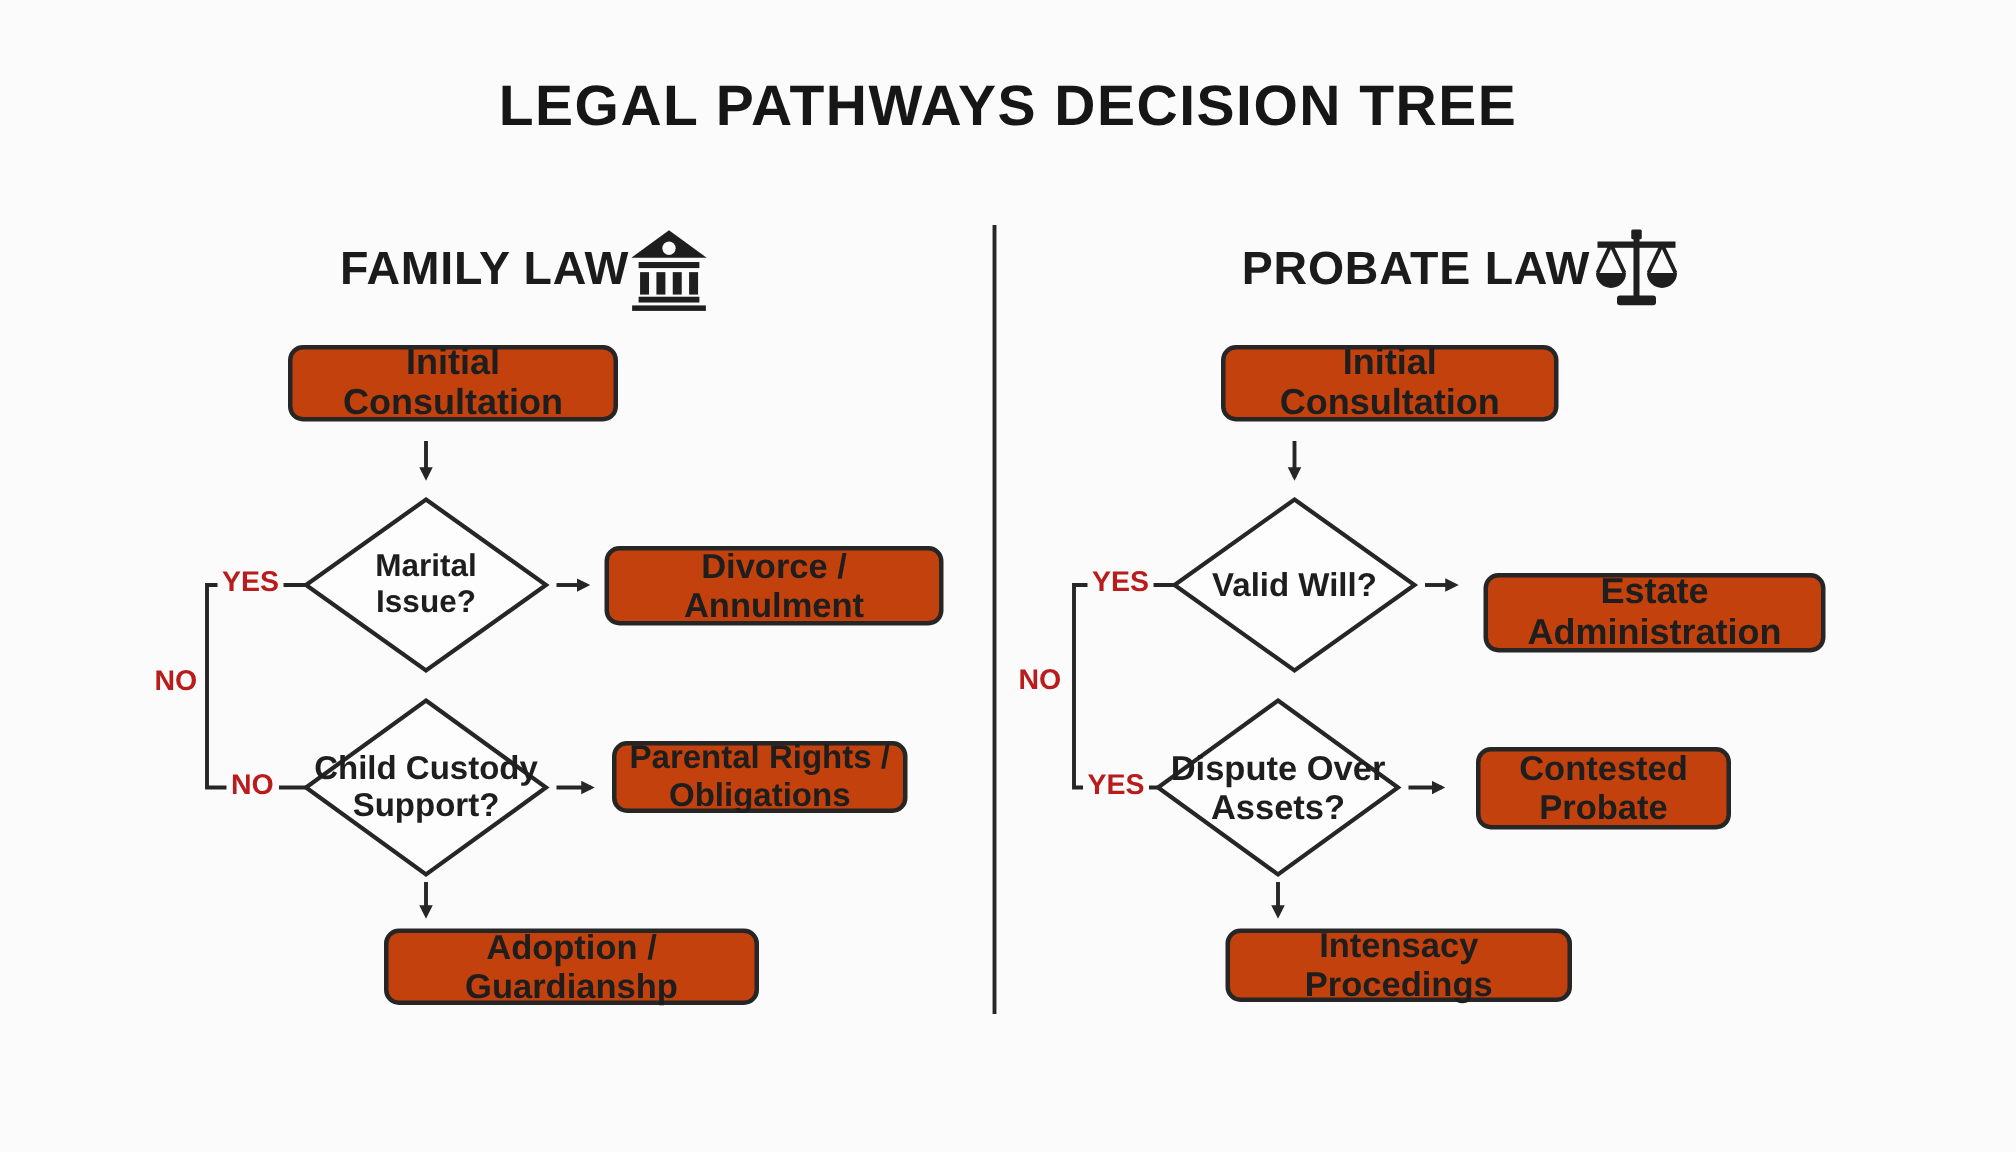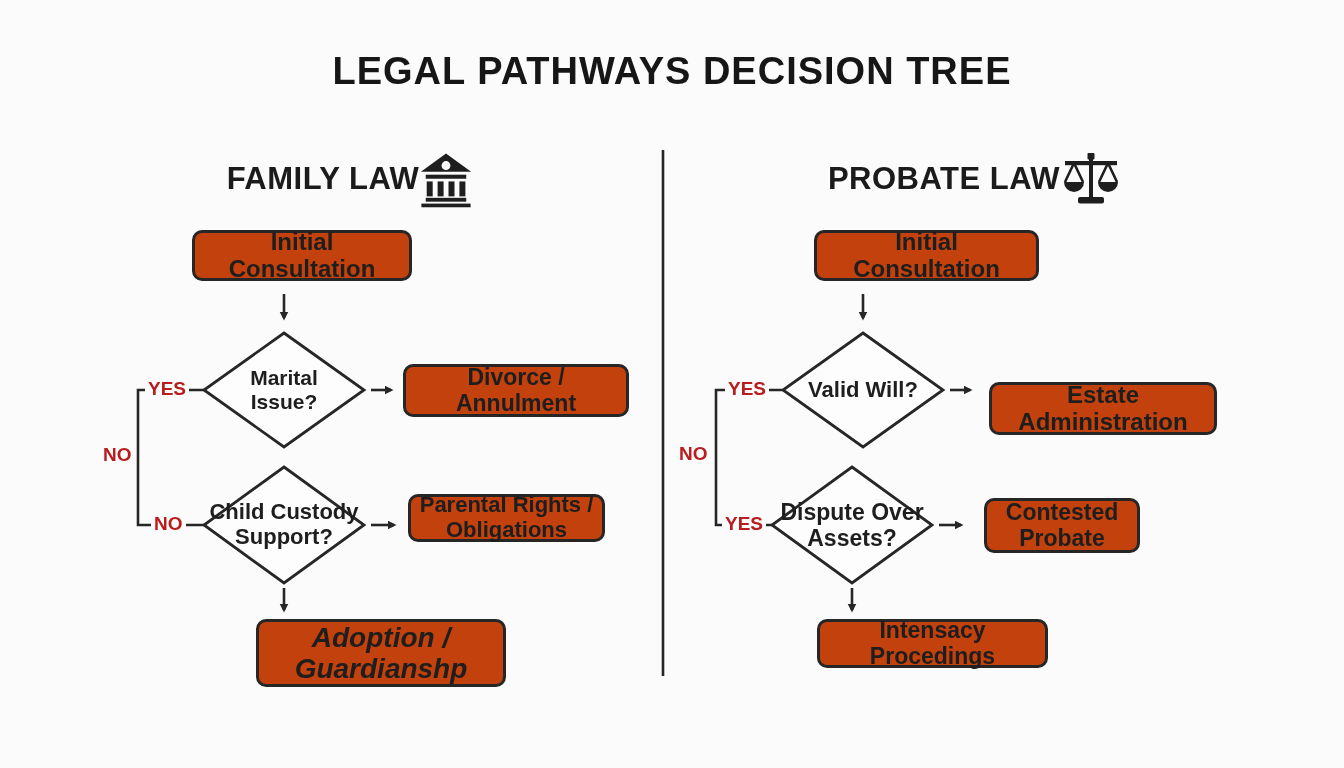--- a/index.html
+++ b/index.html
@@ -87,21 +87,21 @@
   <div class="edge-label" style="left:145px;top:379px;">YES</div>
   <div class="edge-label" style="left:100px;top:445px;width:34px;text-align:right;">NO</div>
   <div class="edge-label" style="left:151px;top:514px;">NO</div>
 
   <div class="node" style="left:403px;top:364px;width:226px;height:53px;font-size:23px;">Divorce / Annulment</div>
 
   <div class="diamond-label" style="left:199px;top:500px;width:170px;font-size:22px;">Child Custody Support?</div>
 
   <div class="node" style="left:408px;top:494px;width:197px;height:48px;font-size:22px;">Parental Rights / Obligations</div>
 
-  <div class="node" style="left:256px;top:619px;width:250px;height:68px;font-size:28px;font-style:italic;">Adoption / Guardianshp</div>
+  <div class="node" style="left:256px;top:619px;width:250px;height:51px;font-size:23px;">Adoption / Guardianshp</div>
 
   <div class="col-header" style="left:800px;top:150px;width:350px;">
     <span class="hdr-text">PROBATE LAW</span>
     <svg class="icon" width="62" height="54" viewBox="0 0 62 54">
       <rect x="27.5" y="1" width="7" height="6.5" rx="1" fill="#1e1e1e"></rect>
       <rect x="29" y="5" width="4" height="41" fill="#1e1e1e"></rect>
       <rect x="5" y="9" width="52" height="4.2" fill="#1e1e1e"></rect>
       <path d="M14,11 L5,30 M14,11 L23,30" stroke="#1e1e1e" stroke-width="2.6"></path>
       <path d="M4,30 A10,10 0 0 0 24,30 Z" fill="#1e1e1e"></path>
       <path d="M48,11 L39,30 M48,11 L57,30" stroke="#1e1e1e" stroke-width="2.6"></path>
@@ -114,17 +114,17 @@
 
   <div class="diamond-label" style="left:788px;top:378px;width:150px;font-size:22px;">Valid Will?</div>
   <div class="edge-label" style="left:725px;top:379px;">YES</div>
   <div class="edge-label" style="left:676px;top:444px;width:34px;text-align:right;">NO</div>
   <div class="edge-label" style="left:722px;top:514px;">YES</div>
 
   <div class="node" style="left:989px;top:364px;width:228px;height:53px;font-size:24px;margin-top:18px;">Estate Administration</div>
 
   <div class="diamond-label" style="left:762px;top:500px;width:180px;font-size:23px;">Dispute Over Assets?</div>
 
-  <div class="node" style="left:984px;top:498px;width:156px;height:55px;font-size:23px;">Contested Probate</div>
+  <div class="node" style="left:984px;top:498px;width:170px;height:55px;font-size:23px;">Contested Probate</div>
 
   <div class="node" style="left:817px;top:619px;width:231px;height:49px;font-size:23px;">Intensacy Procedings</div>
 
 </div>
 
 </body></html>

